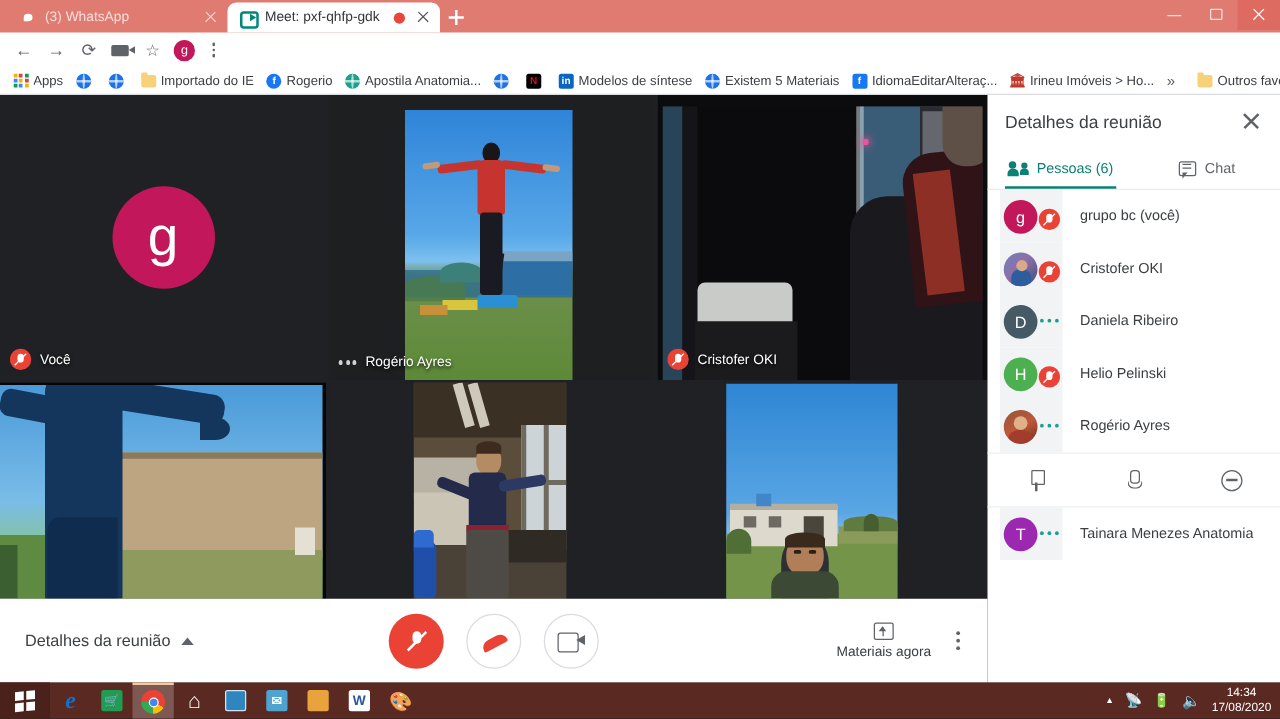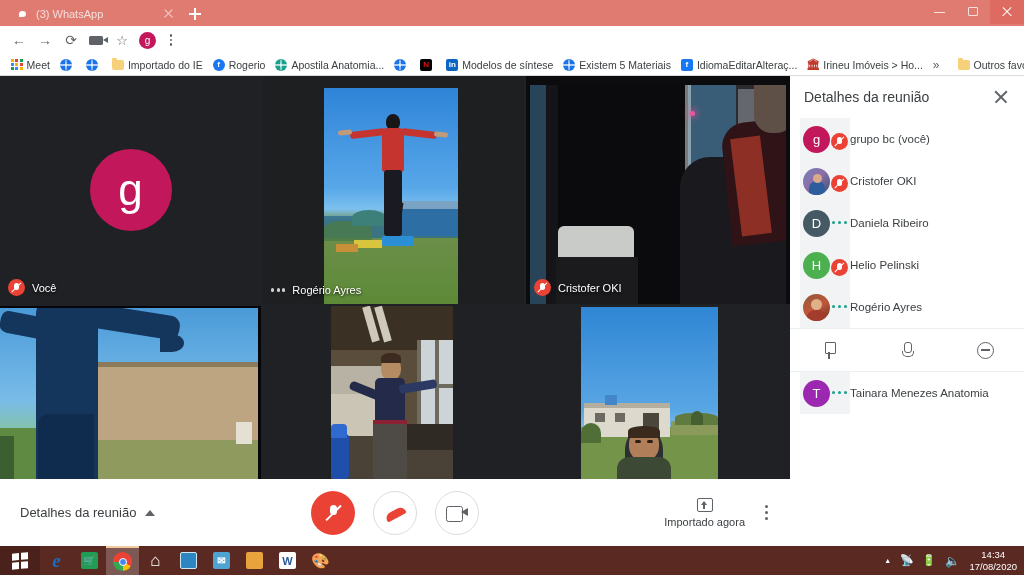--- a/index.html
+++ b/index.html
@@ -151,21 +151,21 @@
 
   .plist { }
   .prow { height:42px; display:flex; align-items:center; padding-left:10px; }
   .av-wrap { position:relative; width:50px; flex:0 0 50px; height:42px; display:flex; align-items:center; background:#f1f3f4; }
   .av { width:27px;height:27px;border-radius:50%;display:flex;align-items:center;justify-content:center;color:#fff;font-size:13px;margin-left:3px;overflow:hidden;position:relative; }
   .av-badge-mic { position:absolute; left:31px; top:15px; width:17px;height:17px;border-radius:50%;background:#ea4335; }
   .av-badge-mic:before{content:"";position:absolute;left:6px;top:3.5px;width:5px;height:7px;border-radius:2.5px;background:#fff;}
   .av-badge-mic:after{content:"";position:absolute;left:2px;top:7.6px;width:13px;height:1.4px;background:#fff;transform:rotate(-45deg);}
   .av-badge-dots { position:absolute; left:32px; top:19px; display:flex; gap:2.4px; }
   .av-badge-dots i{width:3.4px;height:3.4px;border-radius:50%;background:#1aa08c;display:block;}
-  .pname { font-size:11.5px; color:#3c4043; white-space:nowrap; overflow:hidden; text-overflow:ellipsis; }
+  .pname { font-size:11.5px; color:#3c4043; margin-left:14px; white-space:nowrap; overflow:hidden; text-overflow:ellipsis; }
   .actionrow { height:44px; display:flex; align-items:center; border-top:1px solid #eceff1; border-bottom:1px solid #eceff1; }
   .actionrow > div { flex:1; display:flex; align-items:center; justify-content:center; }
   .pin-ic { width:13px;height:17px;position:relative; }
   .pin-ic:before{content:"";position:absolute;left:2px;top:0;width:9px;height:10px;border:1.4px solid #5f6368;border-radius:1px;}
   .pin-ic:after{content:"";position:absolute;left:5.8px;top:10px;width:1.4px;height:7px;background:#5f6368;}
   .mic-ic2 { width:11px;height:17px;position:relative; }
   .mic-ic2:before{content:"";position:absolute;left:2.5px;top:0;width:6px;height:9px;border:1.3px solid #5f6368;border-radius:3px;}
   .mic-ic2:after{content:"";position:absolute;left:0.5px;top:9px;width:10px;height:5px;border:1.3px solid #5f6368;border-top:0;border-radius:0 0 5px 5px;}
   .minus-ic { width:17px;height:17px;border:1.4px solid #5f6368;border-radius:50%;position:relative; }
   .minus-ic:after{content:"";position:absolute;left:3px;top:6.8px;width:9px;height:1.4px;background:#5f6368;}
@@ -187,20 +187,26 @@
 <div id="root">
 
   <div class="browser">
 
     <div class="tabstrip">
       <div class="tab inactive">
         <span class="tab-favicon"><span class="wa-icon"></span></span>
         <span class="tab-title">(3) WhatsApp</span>
         <span class="tab-close"></span>
       </div>
+      <div class="tab active">
+        <span class="tab-favicon"><span class="meet-icon"></span></span>
+        <span class="tab-title">Meet: pxf-qhfp-gdk</span>
+        <span class="tab-rec"></span>
+        <span class="tab-close"></span>
+      </div>
       <div class="tab-new"></div>
       <div class="winctrls">
         <div class="winbtn">
             <i class="g-min"></i>
           </div>
         <div class="winbtn">
             <i class="g-max"></i>
           </div>
         <div class="winbtn close"><i class="g-cl"></i></div>
       </div>
@@ -238,21 +244,21 @@
             <i></i>
             <i></i>
             <i></i>
             <i></i>
             <i></i>
             <i></i>
             <i></i>
             <i></i>
             <i></i>
           </span>
-        <span class="lbl">Meet</span>
+        <span class="lbl">Apps</span>
       </div>
       <div class="bm">
           <span class="globe"></span>
           <span class="lbl"></span>
         </div>
       <div class="bm">
           <span class="globe"></span>
           <span class="lbl"></span>
         </div>
       <div class="bm">
@@ -452,34 +458,48 @@
           <div class="rbtn outlined">
               <span class="ic-hangup"></span>
             </div>
           <div class="rbtn outlined">
               <span class="ic-cam"></span>
             </div>
         </div>
         <div class="cb-right">
           <div class="present">
             <span class="present-ic"></span>
-            <span>Importado agora</span>
+            <span>Materiais agora</span>
           </div>
           <div class="kebab-dark">
               <i></i>
               <i></i>
               <i></i>
             </div>
         </div>
       </div>
 
       <div class="panel">
         <div class="panel-head">
           <span class="panel-title">Detalhes da reunião</span>
           <span class="x-close"></span>
+        </div>
+        <div class="tabs">
+          <div class="ptab sel">
+            <span class="people-ic">
+                <span></span>
+              </span>
+            <span>Pessoas (6)</span>
+          </div>
+          <div class="ptab">
+            <span class="chat-ic">
+                <i></i>
+              </span>
+            <span>Chat</span>
+          </div>
         </div>
 
         <div class="plist">
 
           <div class="prow">
             <div class="av-wrap">
               <div class="av" style="background:#c2185b;">g</div>
               <span class="av-badge-mic"></span>
             </div>
             <span class="pname">grupo bc (você)</span>

